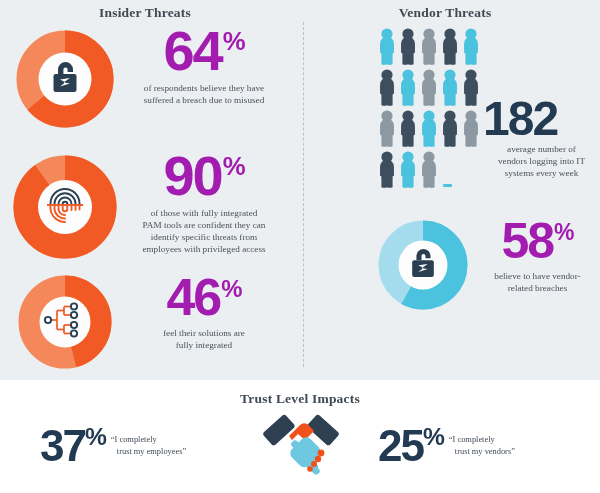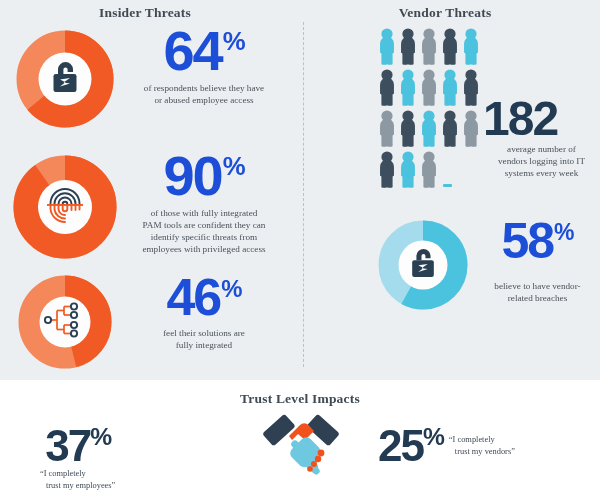--- a/index.html
+++ b/index.html
@@ -55,21 +55,21 @@
     left: 50%;
     top: 50%;
     transform: translate(-50%, -50%);
   }
 
   .stat-text { position: absolute; }
 
   .pct {
     font-family: "Liberation Sans", sans-serif;
     font-weight: bold;
-    color: #1d4ed8;
+    color: #a21caf;
     line-height: .92;
     white-space: nowrap;
     letter-spacing: -2px;
   }
   .pct .sym {
     font-size: .46em;
     vertical-align: super;
     letter-spacing: -1px;
     margin-left: 1px;
   }
@@ -160,21 +160,21 @@
           <rect x="5.5" y="16" width="23" height="18" rx="2.2" fill="#2a4052"></rect>
           <path d="M12 21.5 L22 20 L15.5 24.5 L22 25.5 L12 28.5 L17.5 24.2 Z" fill="#fdfdfd"></path>
         </svg>
       </span>
     </div>
 
     <div class="stat-text" style="left:118px;top:0;width:172px;">
       <div class="pct" style="font-size:56px;text-align:center;"><span>64</span><span class="sym">%</span></div>
       <div class="caption" style="margin-top:5px;">
         <div>of respondents believe they have</div>
-        <div>or abused employee access</div>
+        <div>suffered a breach due to misused</div>
       </div>
     </div>
   </div>
 
   <div class="stat-row" style="left:0;top:150px;width:290px;height:120px;">
 
     <div class="donut" style="left:13px;top:5px;width:104px;height:104px;">
       <svg width="104" height="104" viewBox="0 0 104 104">
         <circle cx="52" cy="52" r="39" fill="none" stroke="#f4885a" stroke-width="25"></circle>
         <circle cx="52" cy="52" r="39" fill="none" stroke="#f15a24" stroke-width="25" stroke-dasharray="220.5 24.5" transform="rotate(-90 52 52)"></circle>
@@ -406,32 +406,32 @@
         <svg width="32" height="36" viewBox="0 0 34 38">
           <path d="M10 16 V11.5 A7.5 7.5 0 0 1 25 11.5 V14 h-5.4 v-2.5 a2.1 2.1 0 0 0-4.2 0 V16 Z" fill="#2a4052"></path>
           <rect x="5.5" y="16" width="23" height="18" rx="2.2" fill="#2a4052"></rect>
           <path d="M12 21.5 L22 20 L15.5 24.5 L22 25.5 L12 28.5 L17.5 24.2 Z" fill="#fdfdfd"></path>
         </svg>
       </span>
     </div>
 
     <div class="stat-text" style="left:165px;top:0;width:125px;">
       <div class="pct" style="font-size:50px;text-align:center;"><span>58</span><span class="sym">%</span></div>
-      <div class="caption" style="margin-top:16px;">
+      <div class="caption" style="margin-top:6px;">
         <div>believe to have vendor-</div>
         <div>related breaches</div>
       </div>
     </div>
   </div>
 
   <div class="trust-band"></div>
 
   <div class="section-title" id="title-trust">Trust Level Impacts</div>
 
-  <div class="trust-item" style="left:40px;top:424px;display:flex;align-items:center;flex-direction:column;">
+  <div class="trust-item" style="left:40px;top:424px;display:flex;align-items:center;gap:6px;">
     <div class="trust-pct"><span>37</span><span class="sym">%</span></div>
     <div class="trust-quote">
       <span>“I completely</span>
       <span class="l2">trust my employees”</span>
     </div>
   </div>
 
   <span class="handshake">
     <svg width="78" height="72" viewBox="0 0 78 72">
       <g transform="rotate(-42 20 26)">

